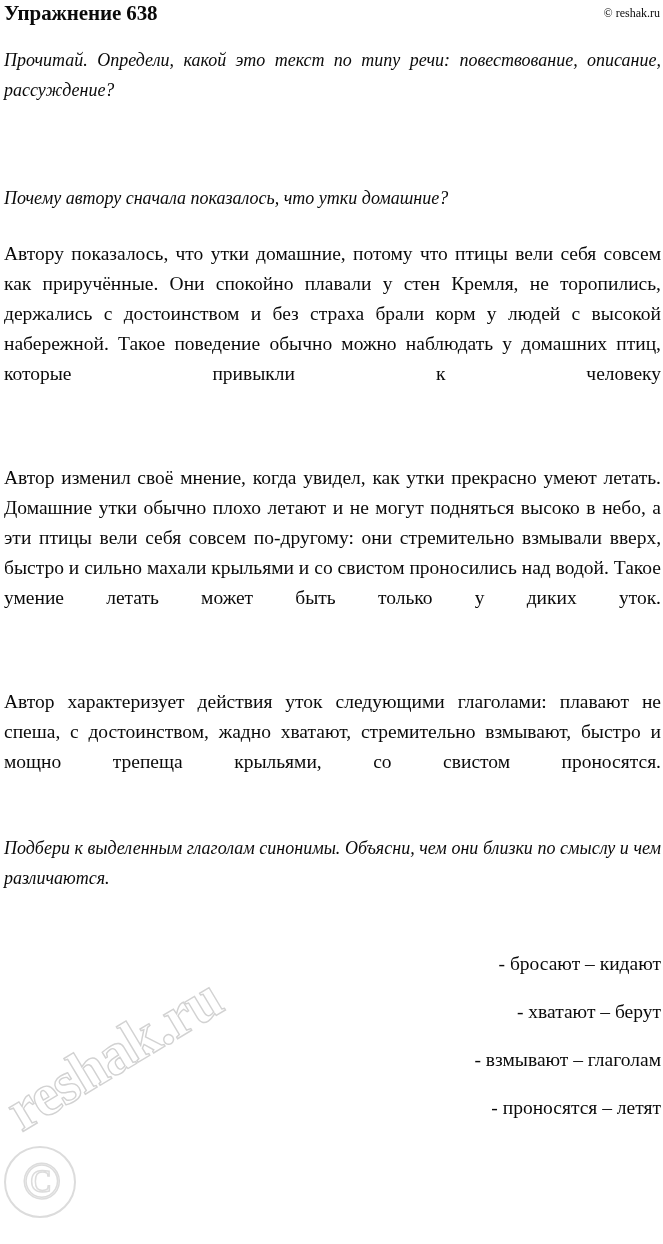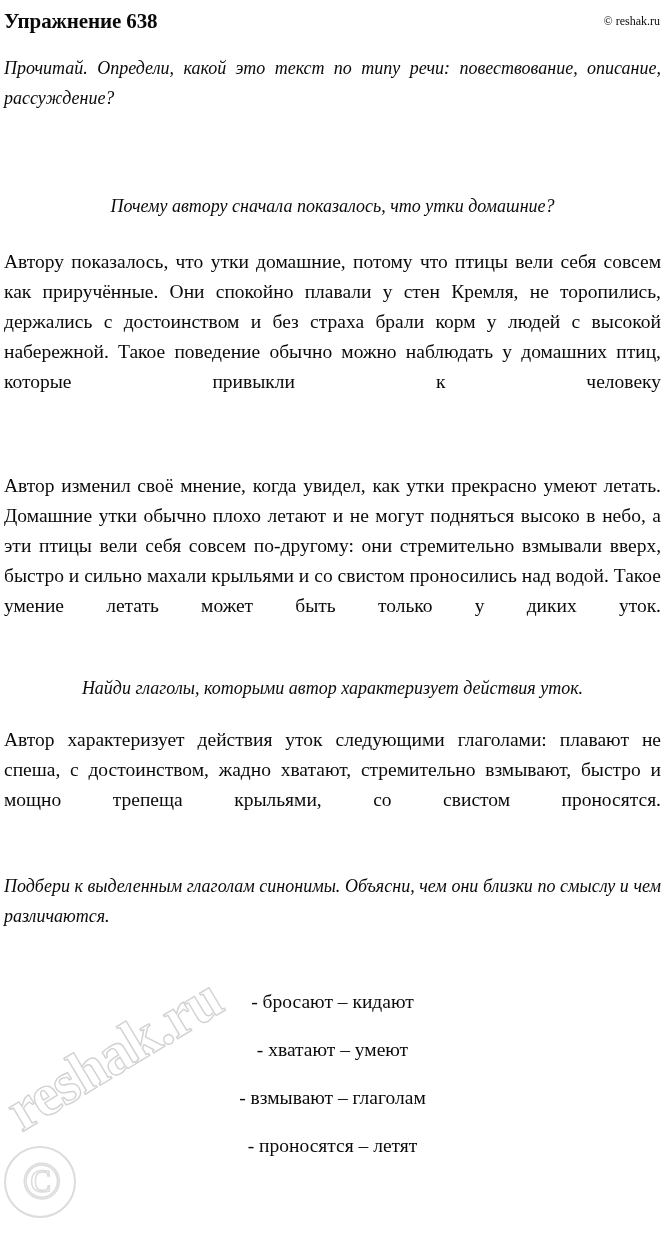--- a/index.html
+++ b/index.html
@@ -23,21 +23,21 @@
     height: 1244px;
     box-sizing: border-box;
     padding: 0 2px 0 4px;
     z-index: 2;
   }
 
   
   .header {
     position: relative;
     height: 26px;
-    margin-top: 9px;
+    margin-top: 1px;
   }
   .ex-title {
     position: absolute;
     left: 0;
     top: 0;
     font-size: 21px;
     font-weight: bold;
     letter-spacing: -0.1px;
     line-height: 24px;
     white-space: nowrap;
@@ -53,21 +53,21 @@
 
   
   .q {
     font-style: italic;
     font-size: 18px;
     line-height: 30px;
     text-align: justify;
     text-justify: inter-word;
     margin: 0;
   }
-  .q.tight { text-align: center; }
+  .q.tight { text-align: left; }
 
   .p {
     font-size: 19.5px;
     line-height: 30px;
     text-align: justify;
     text-justify: inter-word;
     margin: 0;
   }
 
   .q::after, .p::after {
@@ -78,21 +78,21 @@
   .q.tight::after, .p.left::after { display: none; }
 
   .gap-1 { height: 18px; }
   .gap-2 { height: 22px; }
   .gap-3 { height: 26px; }
 
   .li {
     font-size: 19.5px;
     line-height: 30px;
     margin: 0;
-    text-align: center;
+    text-align: right;
     white-space: nowrap;
   }
 
   
   .wm-layer {
     position: absolute;
     left: 0;
     top: 0;
     width: 663px;
     height: 1244px;
@@ -166,33 +166,32 @@
 
   <div class="gap-2"></div>
 
 
   <div class="gap-2"></div>
 
   <p class="p">Автор изменил своё мнение, когда увидел, как утки прекрасно умеют летать. Домашние утки обычно плохо летают и не могут подняться высоко в небо, а эти птицы вели себя совсем по-другому: они стремительно взмывали вверх, быстро и сильно махали крыльями и со свистом проносились над водой. Такое умение летать может быть только у диких уток.</p>
 
   <div class="gap-2"></div>
 
-  <p class="q tight">Найди глаголы, которыми автор характеризует действия уток.</p>
 
   <div class="gap-2"></div>
 
   <p class="p">Автор характеризует действия уток следующими глаголами: плавают не спеша, с достоинством, жадно хватают, стремительно взмывают, быстро и мощно трепеща крыльями, со свистом проносятся.</p>
 
   <div class="gap-3"></div>
 
   <p class="q">Подбери к выделенным глаголам синонимы. Объясни, чем они близки по смыслу и чем различаются.</p>
 
   <div class="gap-3"></div>
 
   <p class="li">- бросают – кидают</p>
   <div class="gap-1"></div>
-  <p class="li">- хватают – умеют</p>
+  <p class="li">- хватают – берут</p>
   <div class="gap-1"></div>
   <p class="li">- взмывают – глаголам</p>
   <div class="gap-1"></div>
   <p class="li">- проносятся – летят</p>
 
 </div>
 
 </body></html>

